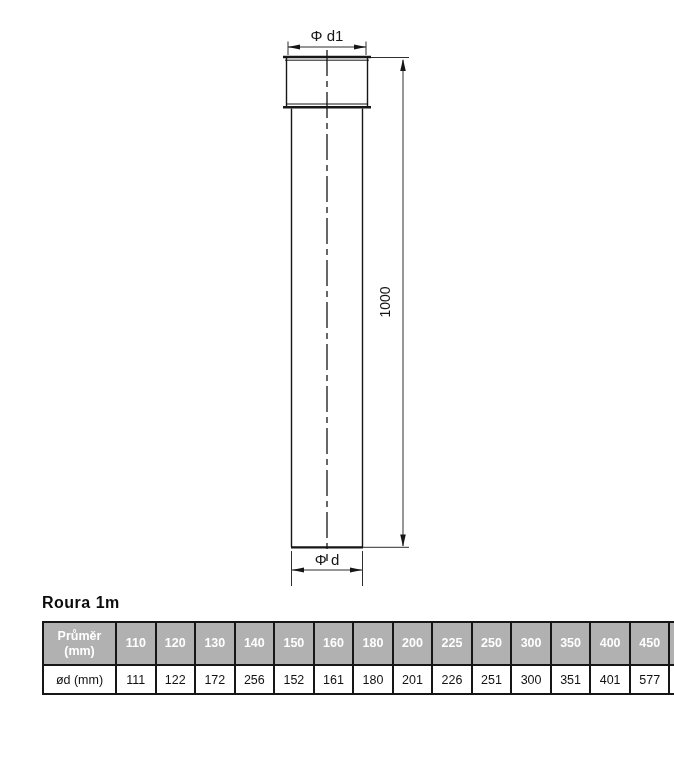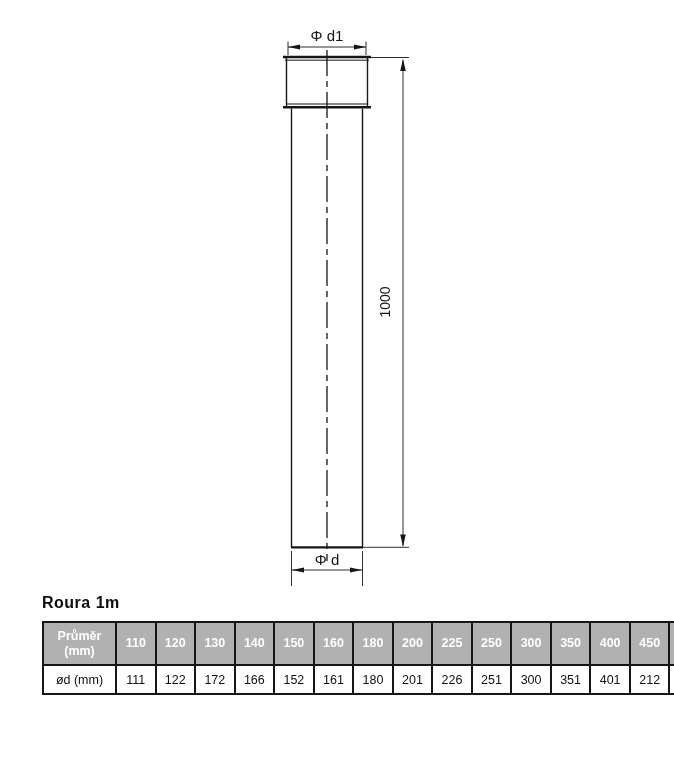--- a/index.html
+++ b/index.html
@@ -144,28 +144,28 @@
           <th>500</th>
         </tr>
     </thead>
     <tbody>
 
     <tr>
           <td class="row-label">ød (mm)</td>
           <td>111</td>
           <td>122</td>
           <td>172</td>
-          <td>166</td>
+          <td>256</td>
           <td>152</td>
           <td>161</td>
           <td>180</td>
           <td>201</td>
           <td>226</td>
           <td>251</td>
           <td>300</td>
           <td>351</td>
           <td>401</td>
-          <td>212</td>
+          <td>577</td>
           <td>501</td>
         </tr>
       </tbody>
   </table>
 </div>
 
 </body></html>

